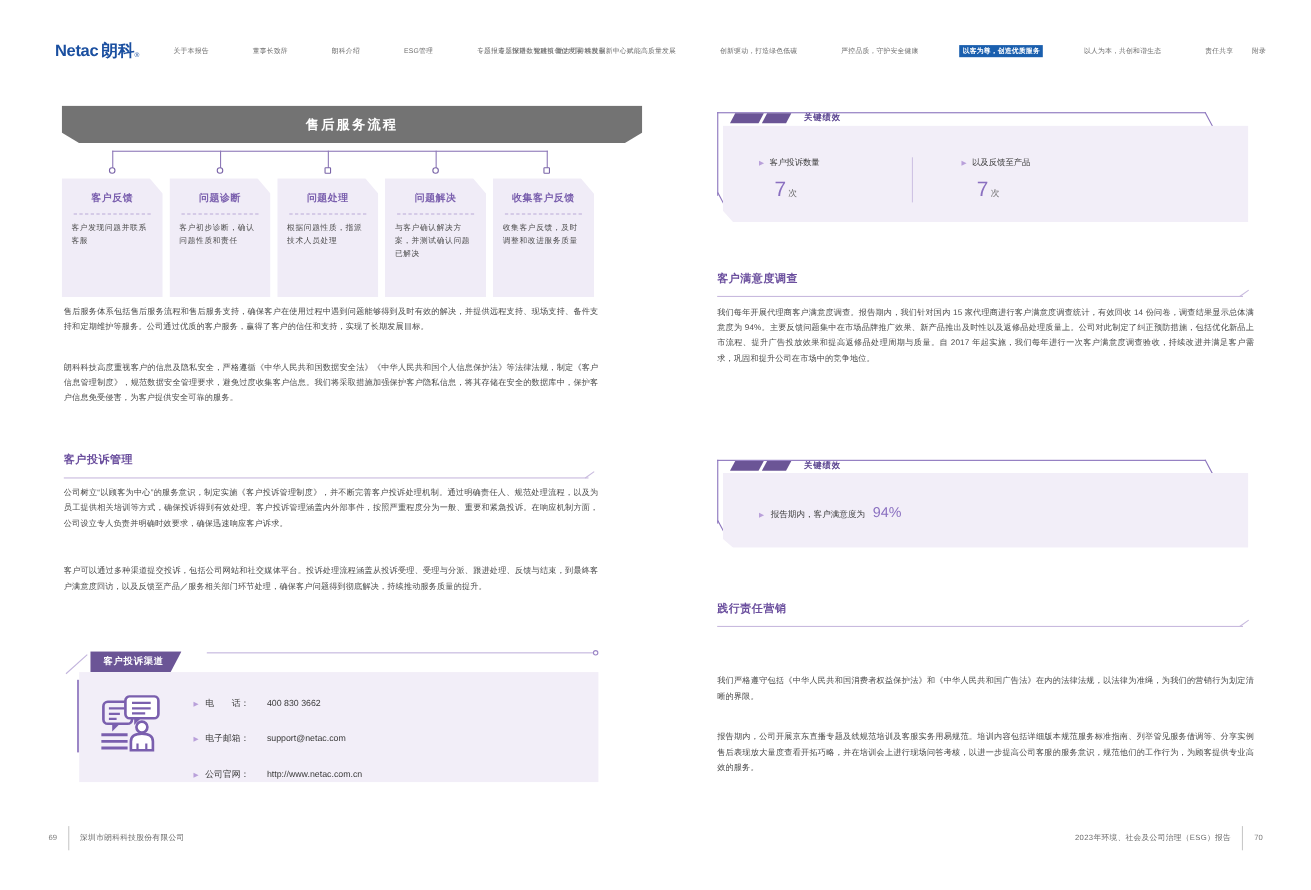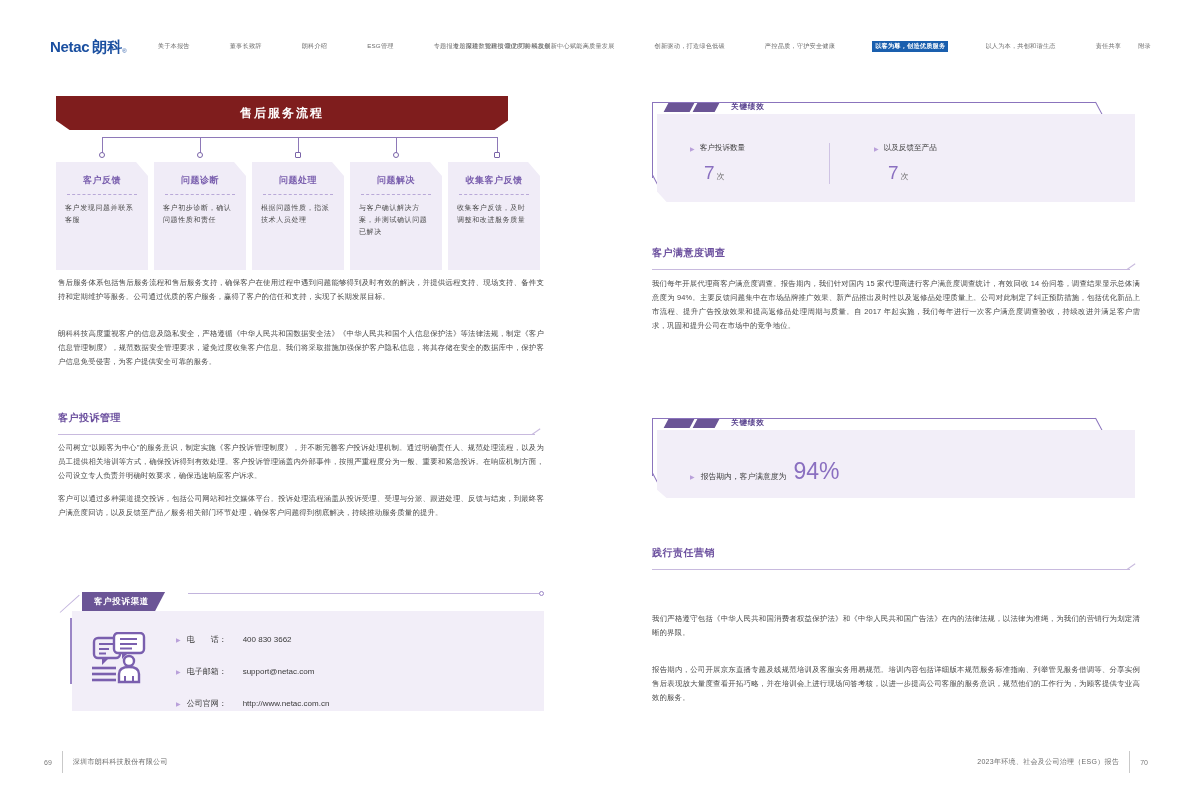--- a/index.html
+++ b/index.html
@@ -55,22 +55,22 @@
   }
 
   
   .body-p {
     position: absolute; font-size: 7.4px; line-height: 14px;
     color: #4a4a4a; text-align: justify; letter-spacing: 0.15px;
   }
 
   
   .banner {
-    position: absolute; left: 56px; top: 96px; width: 452px; height: 34px;
-    background: #7f1d1d;
+    position: absolute; left: 56px; top: 96px; width: 528px; height: 34px;
+    background: #737373;
     clip-path: polygon(0 0, 100% 0, 100% 72%, 97% 100%, 3% 100%, 0 72%);
     display: flex; align-items: center; justify-content: center;
   }
   .banner-title {
     color: #fff; font-size: 12px; font-weight: bold; letter-spacing: 2px;
   }
 
   
   .tree { position: absolute; left: 56px; top: 137px; width: 488px; height: 26px; }
   .tree-h {
@@ -186,21 +186,21 @@
   .kpi-metric .mlabel .tri { color: #b9a0da; font-size: 6px; margin-right: 5px; }
   .kpi-metric .mval {
     margin-top: 9px; margin-left: 14px;
     font-size: 19px; color: #8a6fc0; font-weight: normal;
   }
   .kpi-metric .mval .unit { font-size: 8px; color: #6b6b6b; margin-left: 2px; }
   .kpi-divider { width: 1px; background: #cfc3e4; }
 
   .kpi-inline { position: absolute; display: flex; align-items: baseline; font-size: 7.8px; color: #3d3d3d; }
   .kpi-inline .tri { color: #b9a0da; font-size: 6px; margin-right: 6px; }
-  .kpi-inline .big { font-size: 23px; color: #8a6fc0; margin-left: 7px; }
+  .kpi-inline .big { font-size: 13px; color: #8a6fc0; margin-left: 7px; }
 
   
   .footer { position: absolute; bottom: 36px; display: flex; align-items: center; }
   .footer.left { left: 44px; }
   .footer.right { right: 44px; }
   .fnum { font-size: 7px; color: #7a7a7a; }
   .fbar { width: 1px; height: 22px; background: #c9c9c9; margin: 0 10px; }
   .ftext { font-size: 7px; color: #6b6b6b; letter-spacing: 0.3px; }
 </style>
 </head>
@@ -270,21 +270,21 @@
         <div class="pcard-desc">收集客户反馈，及时调整和改进服务质量</div>
       </div>
     </div>
 
     <div class="body-p" style="left:58px; top:276px; width:486px;">售后服务体系包括售后服务流程和售后服务支持，确保客户在使用过程中遇到问题能够得到及时有效的解决，并提供远程支持、现场支持、备件支持和定期维护等服务。公司通过优质的客户服务，赢得了客户的信任和支持，实现了长期发展目标。</div>
     <div class="body-p" style="left:58px; top:327px; width:486px;">朗科科技高度重视客户的信息及隐私安全，严格遵循《中华人民共和国数据安全法》《中华人民共和国个人信息保护法》等法律法规，制定《客户信息管理制度》，规范数据安全管理要求，避免过度收集客户信息。我们将采取措施加强保护客户隐私信息，将其存储在安全的数据库中，保护客户信息免受侵害，为客户提供安全可靠的服务。</div>
 
     <div class="sec-head" style="left:58px; top:411px;">客户投诉管理</div>
     <div class="sec-rule-angle" style="left:58px; top:434px; width:477px;"></div>
     <div class="body-p" style="left:58px; top:441px; width:486px;">公司树立“以顾客为中心”的服务意识，制定实施《客户投诉管理制度》，并不断完善客户投诉处理机制。通过明确责任人、规范处理流程，以及为员工提供相关培训等方式，确保投诉得到有效处理。客户投诉管理涵盖内外部事件，按照严重程度分为一般、重要和紧急投诉。在响应机制方面，公司设立专人负责并明确时效要求，确保迅速响应客户诉求。</div>
-    <div class="body-p" style="left:58px; top:492px; width:486px;">客户可以通过多种渠道提交投诉，包括公司网站和社交媒体平台。投诉处理流程涵盖从投诉受理、受理与分派、跟进处理、反馈与结束，到最终客户满意度回访，以及反馈至产品／服务相关部门环节处理，确保客户问题得到彻底解决，持续推动服务质量的提升。</div>
+    <div class="body-p" style="left:58px; top:512px; width:486px;">客户可以通过多种渠道提交投诉，包括公司网站和社交媒体平台。投诉处理流程涵盖从投诉受理、受理与分派、跟进处理、反馈与结束，到最终客户满意度回访，以及反馈至产品／服务相关部门环节处理，确保客户问题得到彻底解决，持续推动服务质量的提升。</div>
 
     <div class="panel" style="left:60px; top:592px; width:484px; height:122px;">
       <div class="panel-corner-tl"></div>
       <div class="panel-tab">
         <span>客户投诉渠道</span>
       </div>
       <div class="panel-topline" style="width:354px;"></div>
       <div class="panel-dot" style="left:479px; top:-1px;"></div>
       <div class="panel-leftbar" style="height:66px;"></div>
       <div class="panel-body" style="width:472px; height:100px;"></div>

